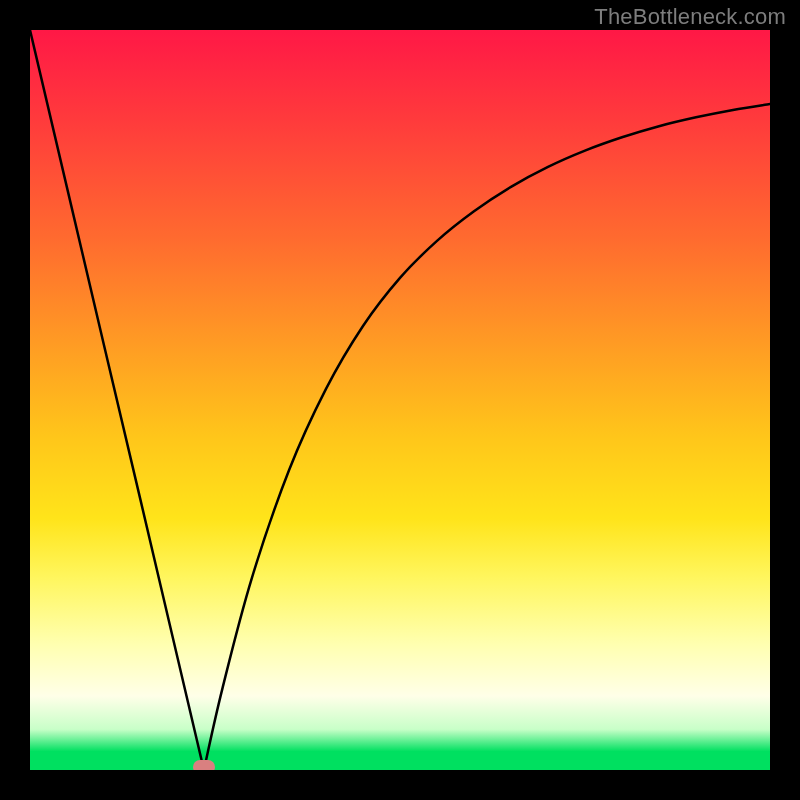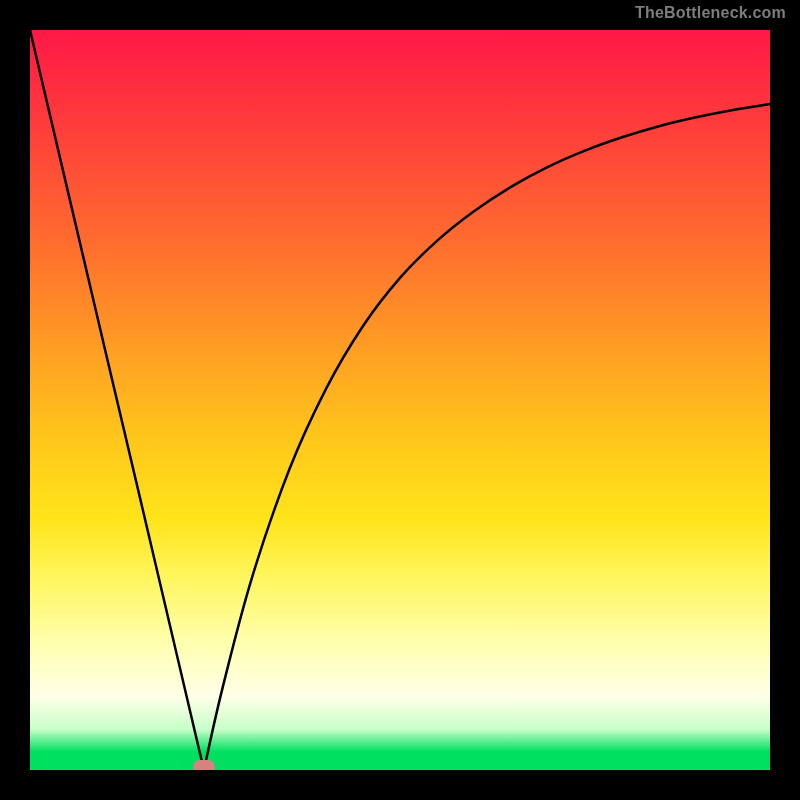--- a/index.html
+++ b/index.html
@@ -14,22 +14,22 @@
   .frame {
     position: relative;
     width: 800px;
     height: 800px;
     background: #000;
   }
   .watermark {
     position: absolute;
     top: 4px;
     right: 14px;
-    font-size: 16px;
-    font-weight: 700;
+    font-size: 22px;
+    font-weight: 400;
     color: #7d7d7d;
     letter-spacing: 0.2px;
     z-index: 5;
   }
   .plot {
     position: absolute;
     left: 30px;
     top: 30px;
     width: 740px;
     height: 740px;

